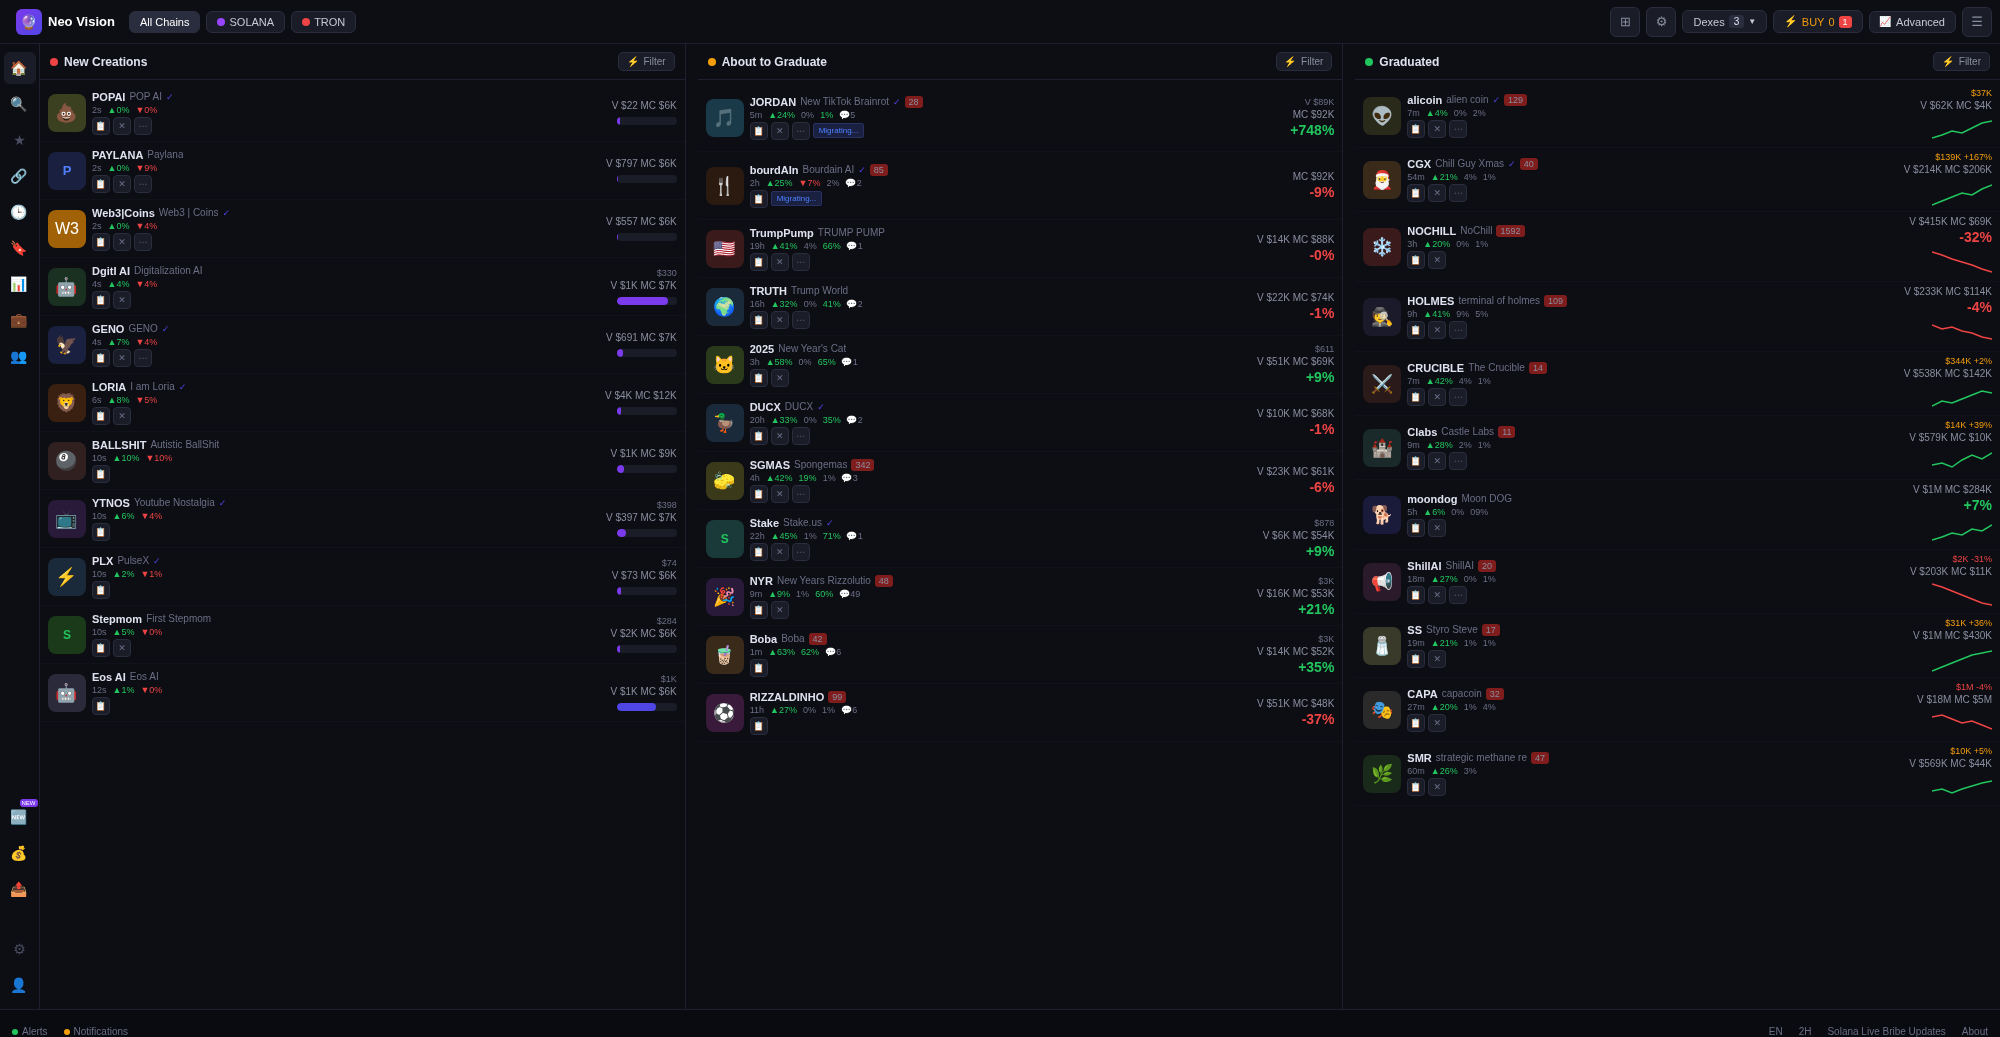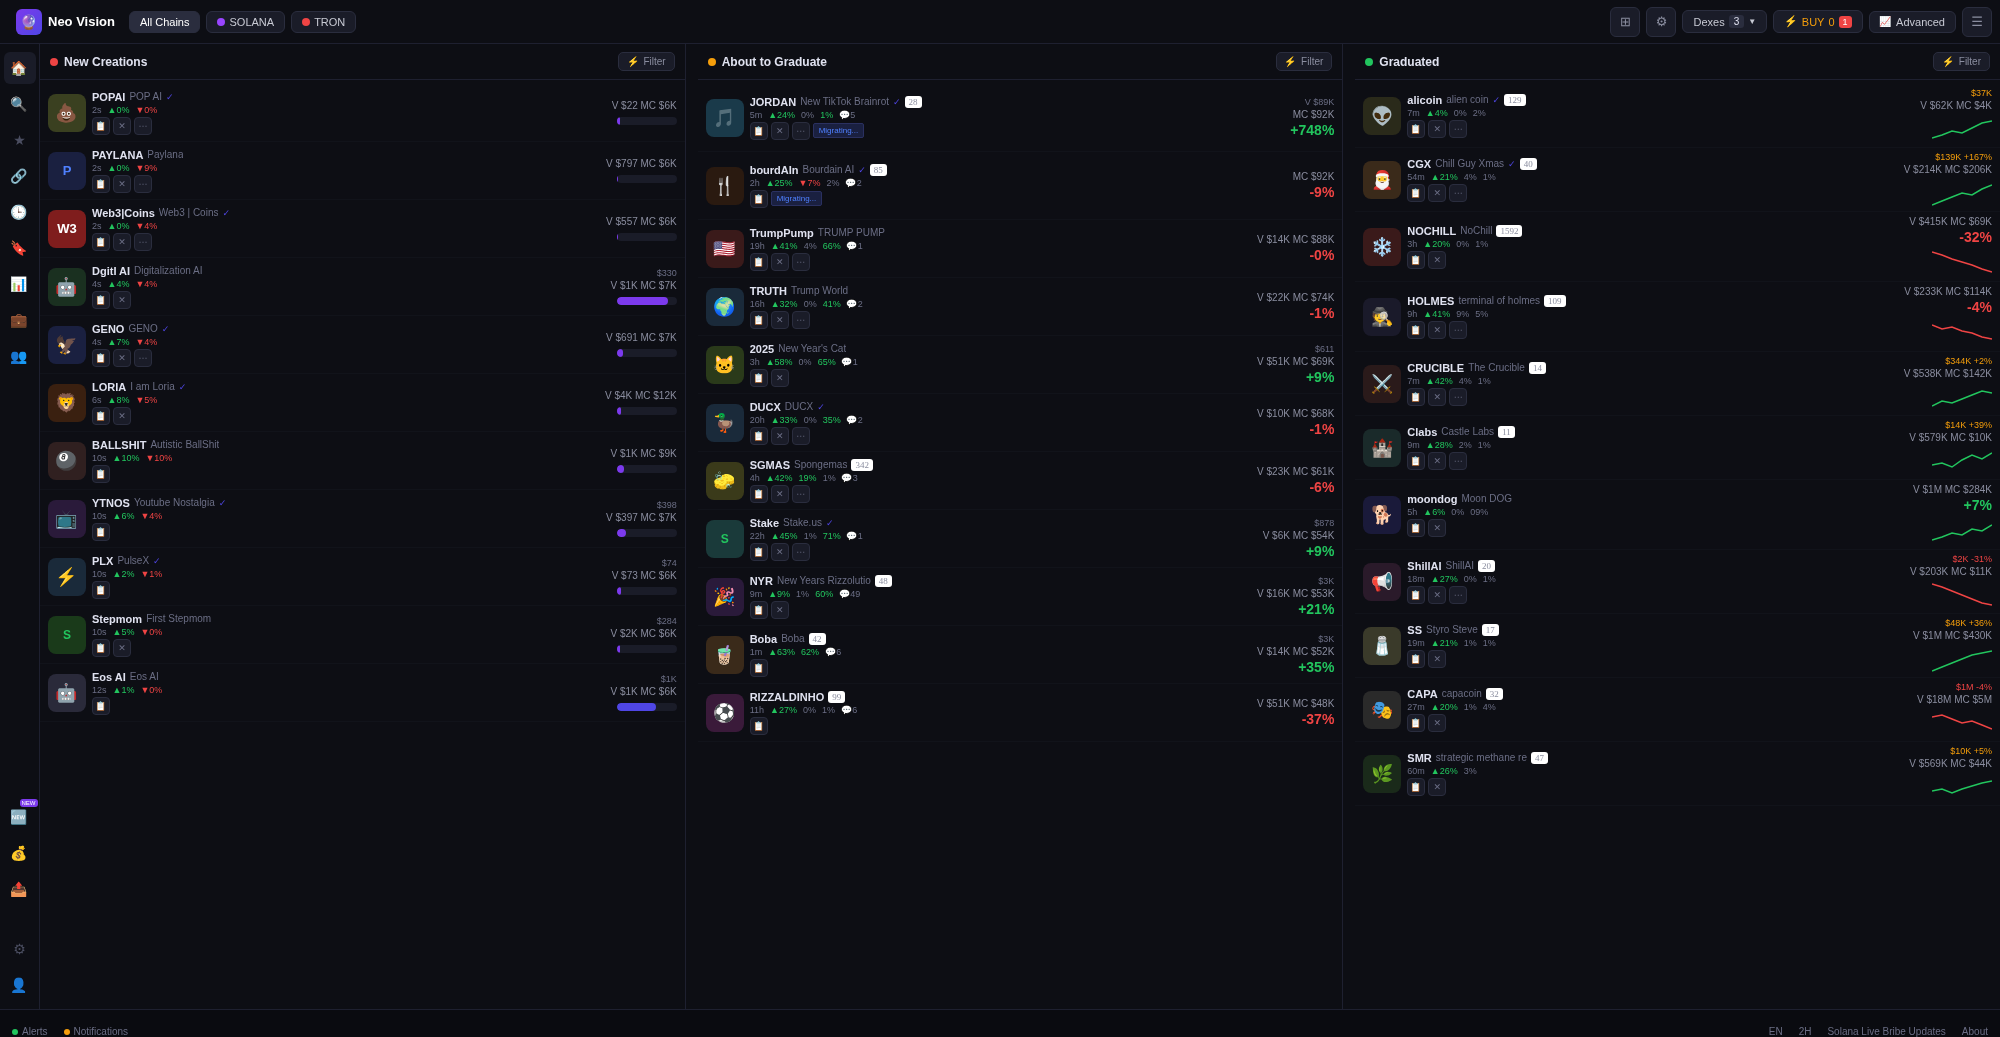--- a/index.html
+++ b/index.html
@@ -341,24 +341,23 @@
       padding: 2px 5px;
       background: #1a2040;
       border: 1px solid #2a3060;
       border-radius: 2px;
       color: #4f80ff;
     }
 
     .token-count-badge {
       font-size: 9px;
       color: #8a8d9f;
-      background: #ffffff;
+      background: #7f1d1d;
       padding: 1px 4px;
       border-radius: 3px;
-      font-family: Liberation Serif, serif;
     }
   </style>
 </head>
 <body>
 
 <div class="topbar">
   <div class="logo">
     <div class="logo-icon">🔮</div>
     <span>Neo Vision</span>
   </div>
@@ -482,21 +481,21 @@
           </div>
           <div class="token-right">
             <span class="token-mc">V $797 MC $6K</span>
             <div class="progress-bar-wrap">
               <div class="progress-bar-fill" style="width:2%"></div>
             </div>
           </div>
         </div>
 
         <div class="token-row">
-          <div class="token-avatar" style="background:#7f1d1d;font-size:13px;font-weight:700;color:#fff">W3</div>
+          <div class="token-avatar" style="background:#a16207;font-size:16px;font-weight:400;color:#fff">W3</div>
           <div class="token-info">
             <div class="token-name-row">
               <span class="token-symbol">Web3|Coins</span>
               <span class="token-fullname">Web3 | Coins</span>
               <span class="verified-icon">✓</span>
             </div>
             <div class="token-stats">
               <span>2s</span>
               <span class="pct-green">▲0%</span>
               <span class="pct-red">▼4%</span>
@@ -1306,21 +1305,21 @@
               <span class="pct-green">▲21%</span>
               <span>1%</span>
               <span>1%</span>
             </div>
             <div class="token-actions">
               <div class="act-btn">📋</div>
               <div class="act-btn">✕</div>
             </div>
           </div>
           <div class="token-right">
-            <span style="font-size:9px;color:#f59e0b">$48K +36%</span>
+            <span style="font-size:9px;color:#f59e0b">$31K +36%</span>
             <span class="token-mc">V $1M MC $430K</span>
             <div class="mini-chart">
               <svg viewBox="0 0 60 30">
                 <polyline points="0,28 10,24 20,20 30,16 40,12 50,10 60,8" fill="none" stroke="#22c55e" stroke-width="1.5"></polyline>
               </svg>
             </div>
           </div>
         </div>
 
         <div class="grad-token-row">

